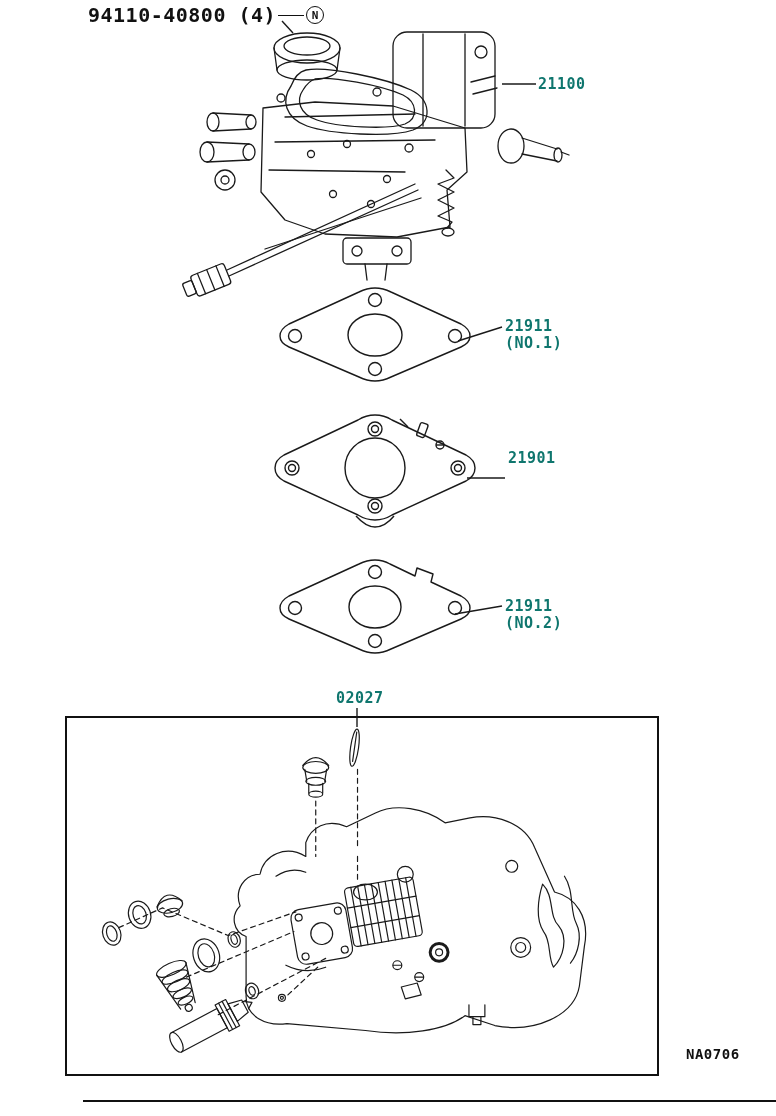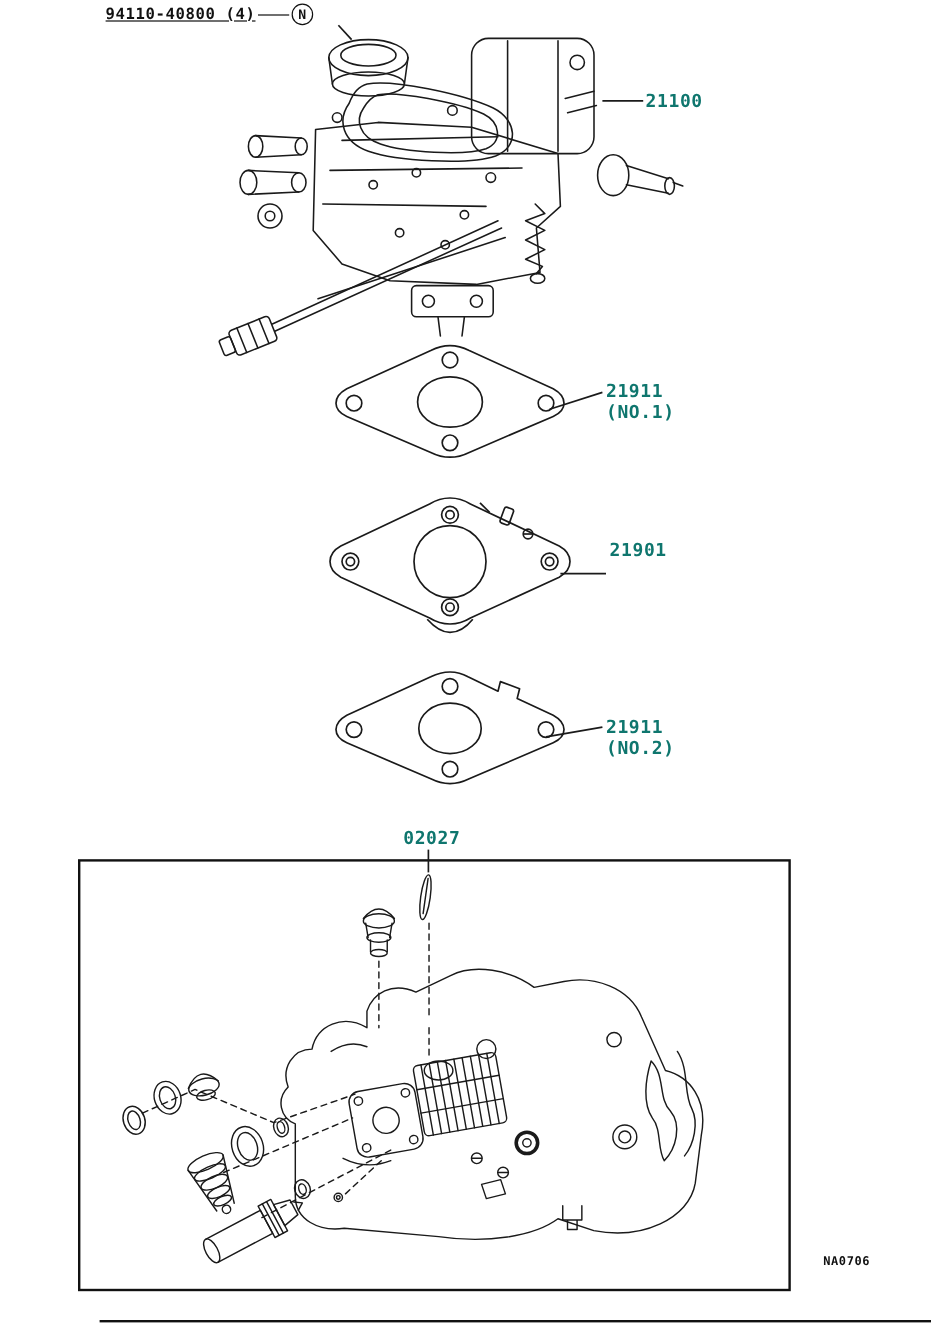--- a/index.html
+++ b/index.html
@@ -24,21 +24,21 @@
     white-space: nowrap;
     color: #0f766e;
   }
   .fastener-row {
     position: absolute;
     left: 88px; top: 3px;
     display: flex;
     align-items: center;
   }
   .fastener-row .txt {
-    font-size: 13px; font-weight: 700; letter-spacing: 0.5px; white-space: nowrap; text-decoration: underline;
+    font-size: 20px; font-weight: 700; letter-spacing: 0.5px; white-space: nowrap;
   }
   .leader-dash {
     width: 26px; height: 0;
     border-top: 1.5px solid #111;
     margin: 0 2px;
   }
   .circle-n {
     width: 18px; height: 18px;
     border: 1.6px solid #111;
     border-radius: 50%;
@@ -60,21 +60,21 @@
   }
   .footer-rule {
     position: absolute;
     left: 83px; top: 1100px;
     width: 693px; height: 0;
     border-top: 2px solid #111;
   }
   .footer-code {
     position: absolute;
     left: 686px; top: 1046px;
-    font-size: 10px; font-weight: 700; letter-spacing: 0.5px;
+    font-size: 14px; font-weight: 700; letter-spacing: 0.5px;
   }
 </style>
 </head>
 <body>
 
 <div class="page">
 
   <div class="fastener-row">
     <span class="txt">94110-40800 (4)</span>
     <span class="leader-dash"></span>

